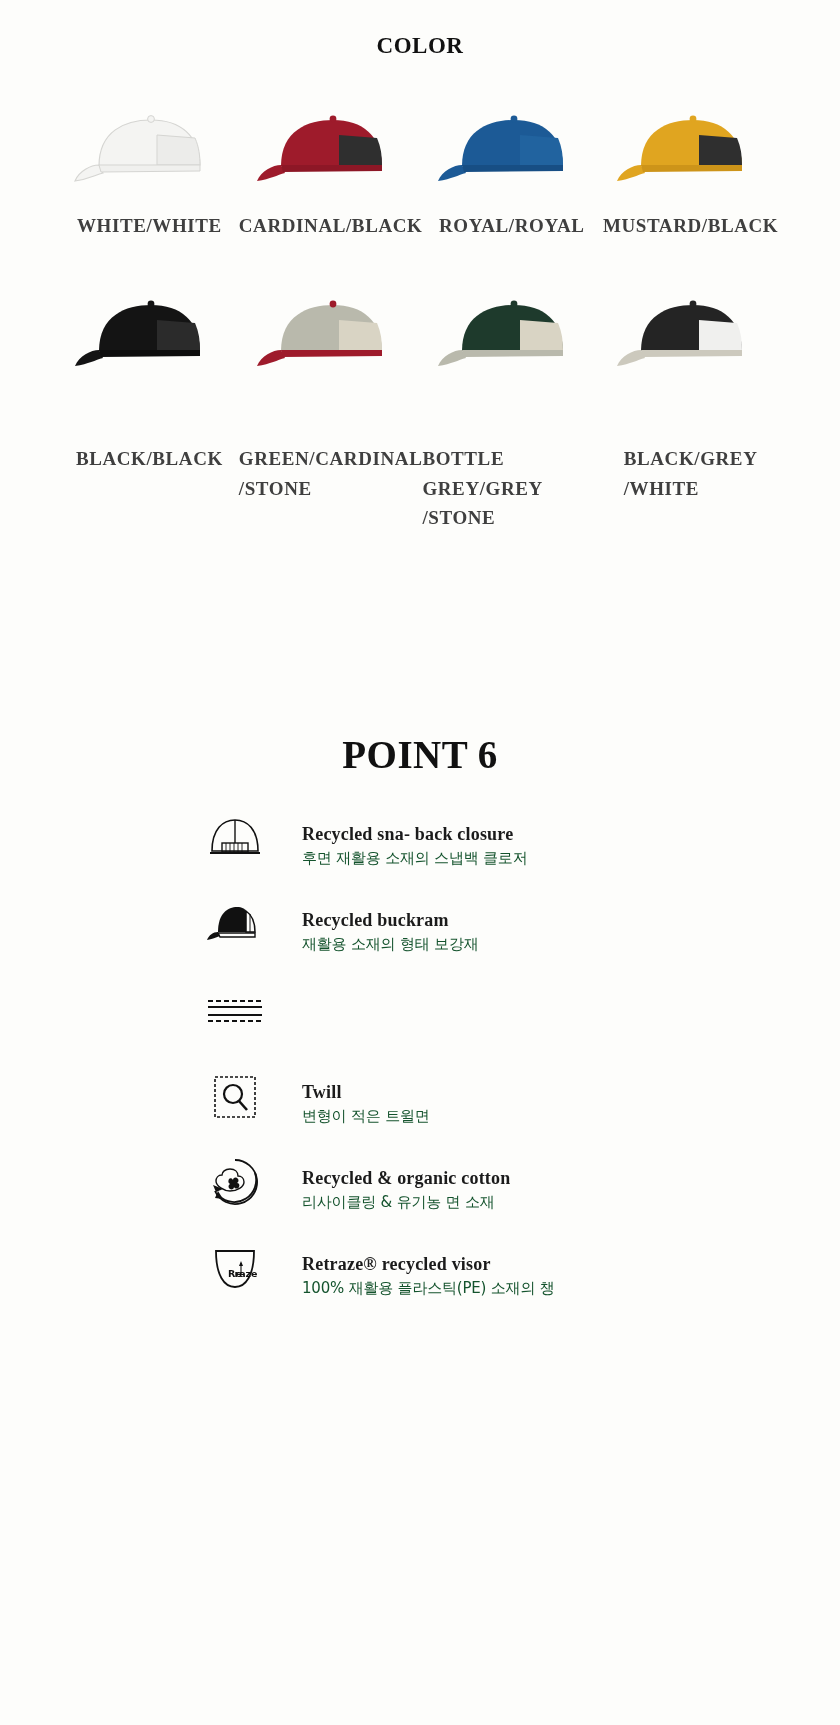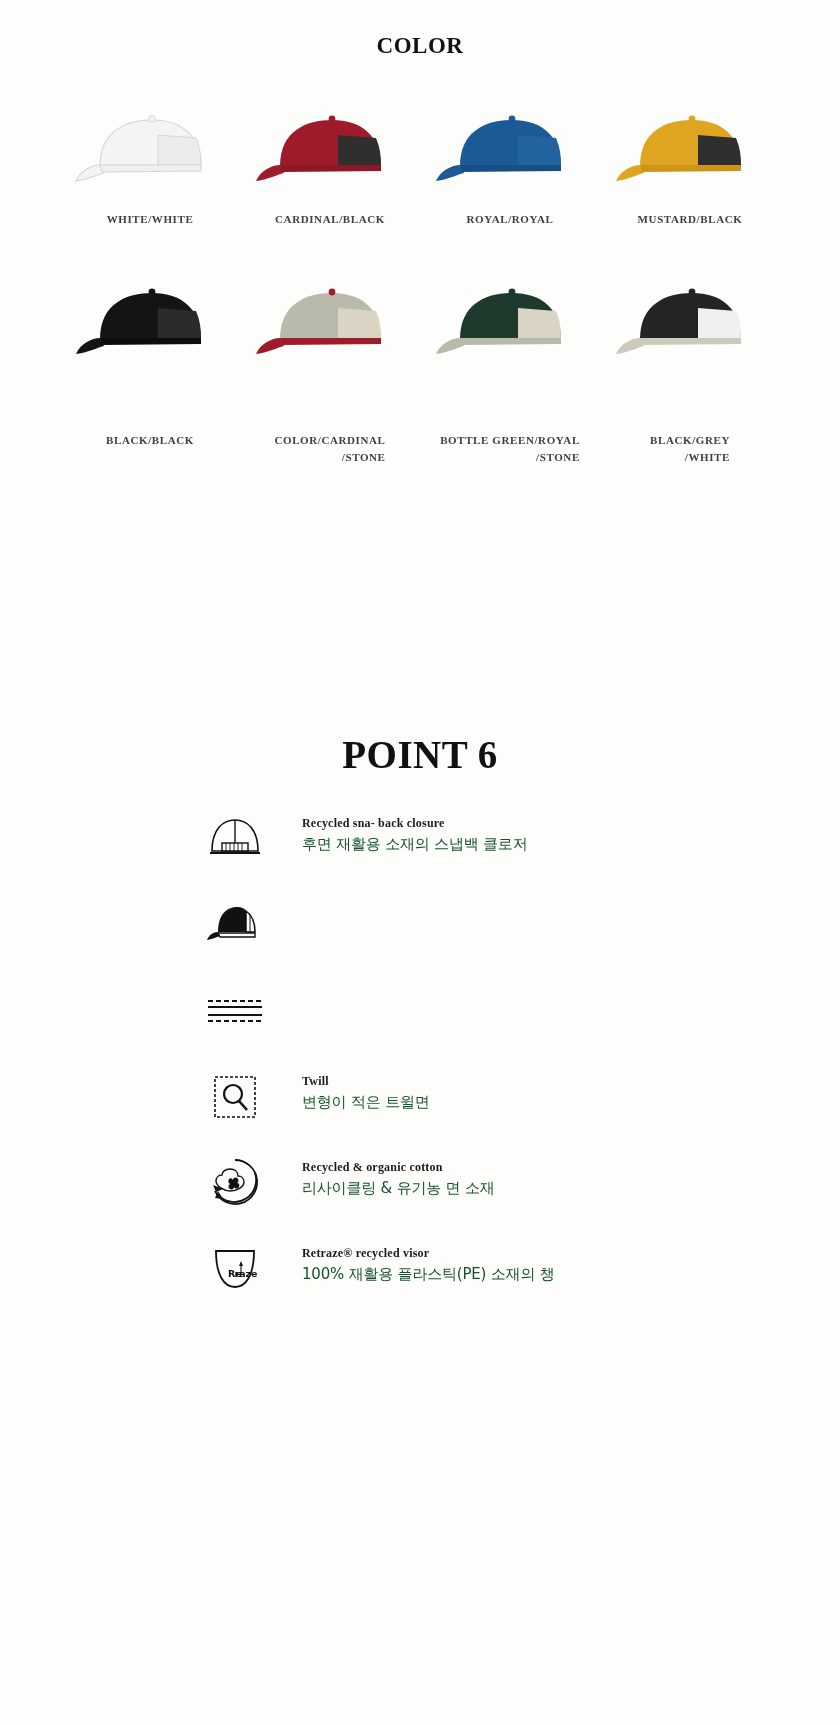--- a/index.html
+++ b/index.html
@@ -39,25 +39,25 @@
     flex-direction: column;
     align-items: center;
   }
   .cap-wrap {
     width: 160px;
     height: 95px;
     position: relative;
   }
   .color-label {
     margin-top: 13px;
-    font-size: 11px;
+    font-size: 19px;
     font-family: "Liberation Serif", serif;
     letter-spacing: 0.6px;
     color: #3f3f3f;
-    text-align: right;
+    text-align: left;
     line-height: 1.55;
     font-weight: 600;
   }
   .row2 { margin-top: 48px; gap: 48px; }
 
   
   .point-title {
     text-align: center;
     font-family: "Liberation Serif", serif;
     font-weight: bold;
@@ -91,24 +91,25 @@
     align-items: center;
     justify-content: center;
     text-align: center;
   }
   .point-text {
     padding-left: 28px;
     padding-top: 8px;
   }
   .point-en {
     font-family: "Liberation Serif", serif;
-    font-size: 12px;
+    font-size: 18px;
     font-weight: bold;
     color: #1b1b1b;
     letter-spacing: 0.2px;
+    margin-top: 8px;
   }
   .point-ko {
     font-family: "DejaVu Sans", sans-serif;
     font-size: 15px;
     color: #14532d;
     margin-top: 4px;
     letter-spacing: -0.2px;
   }
   svg { display: block; overflow: visible; }
 </style>
@@ -188,37 +189,37 @@
     <div class="cap-wrap">
       <svg width="160" height="95" viewBox="0 0 160 95" aria-hidden="true">
         <path d="M30 63 C30 28 56 17 82 17 C112 17 130 33 131 62 Z" fill="#b9b9ac"></path>
         <path d="M88 32 L126 35 C130 44 131 53 131 62 L88 62 Z" fill="#d9d4c4"></path>
         <path d="M30 62 C22 62 10 68 6 78 C20 76 26 72 34 70 Z" fill="#9e1b2b"></path>
         <path d="M30 62 L131 62 L131 68 L32 69 Z" fill="#9e1b2b"></path>
         <circle cx="82" cy="16" r="3.4" fill="#9e1b2b"></circle>
       </svg>
     </div>
     <div class="color-label">
-      <span>COLOR/CARDINAL</span><br>
+      <span>GREEN/CARDINAL</span><br>
       <span>/STONE</span>
     </div>
   </div>
 
   <div class="color-cell row2">
     <div class="cap-wrap">
       <svg width="160" height="95" viewBox="0 0 160 95" aria-hidden="true">
         <path d="M30 63 C30 28 56 17 82 17 C112 17 130 33 131 62 Z" fill="#1e3a2c"></path>
         <path d="M88 32 L126 35 C130 44 131 53 131 62 L88 62 Z" fill="#d9d4c4"></path>
         <path d="M30 62 C22 62 10 68 6 78 C20 76 26 72 34 70 Z" fill="#b9b9ac"></path>
         <path d="M30 62 L131 62 L131 68 L32 69 Z" fill="#b9b9ac"></path>
         <circle cx="82" cy="16" r="3.4" fill="#1e3a2c"></circle>
       </svg>
     </div>
     <div class="color-label">
-      <span>BOTTLE GREEN/ROYAL</span><br>
+      <span>BOTTLE GREY/GREY</span><br>
       <span>/STONE</span>
     </div>
   </div>
 
   <div class="color-cell row2">
     <div class="cap-wrap">
       <svg width="160" height="95" viewBox="0 0 160 95" aria-hidden="true">
         <path d="M30 63 C30 28 56 17 82 17 C112 17 130 33 131 62 Z" fill="#242424"></path>
         <path d="M88 32 L126 35 C130 44 131 53 131 62 L88 62 Z" fill="#f0f0ee"></path>
         <path d="M30 62 C22 62 10 68 6 78 C20 76 26 72 34 70 Z" fill="#ccc9bd"></path>
@@ -261,20 +262,24 @@
   <div class="point-row">
     <div class="point-icon">
       <svg width="62" height="52" viewBox="0 0 62 52" aria-hidden="true">
         <path d="M14 33 C14 14 24 8 33 8 C38 8 41 10 42 12 L42 33 Z" fill="#111"></path>
         <path d="M42 12 C48 16 51 24 51 33 L42 33 Z" fill="none" stroke="#111" stroke-width="1.5"></path>
         <line x1="46" y1="15" x2="46" y2="33" stroke="#111" stroke-width="1"></line>
         <path d="M14 33 C9 33 5 36 3 41 C10 40 12 38 16 37 Z" fill="#111"></path>
         <path d="M14 34 L51 34 L51 38 L16 38 Z" fill="none" stroke="#111" stroke-width="1.4"></path>
       </svg>
     </div>
+    <div class="point-text">
+      <div class="point-en">Recycled buckram</div>
+      <div class="point-ko">재활용 소재의 형태 보강재</div>
+    </div>
   </div>
 
   <div class="point-row">
     <div class="point-icon">
       <svg width="62" height="52" viewBox="0 0 62 52" aria-hidden="true">
         <line x1="4" y1="16" x2="58" y2="16" stroke="#111" stroke-width="2" stroke-dasharray="5 3"></line>
         <line x1="4" y1="22" x2="58" y2="22" stroke="#111" stroke-width="2"></line>
         <line x1="4" y1="30" x2="58" y2="30" stroke="#111" stroke-width="2"></line>
         <line x1="4" y1="36" x2="58" y2="36" stroke="#111" stroke-width="2" stroke-dasharray="5 3"></line>
       </svg>

